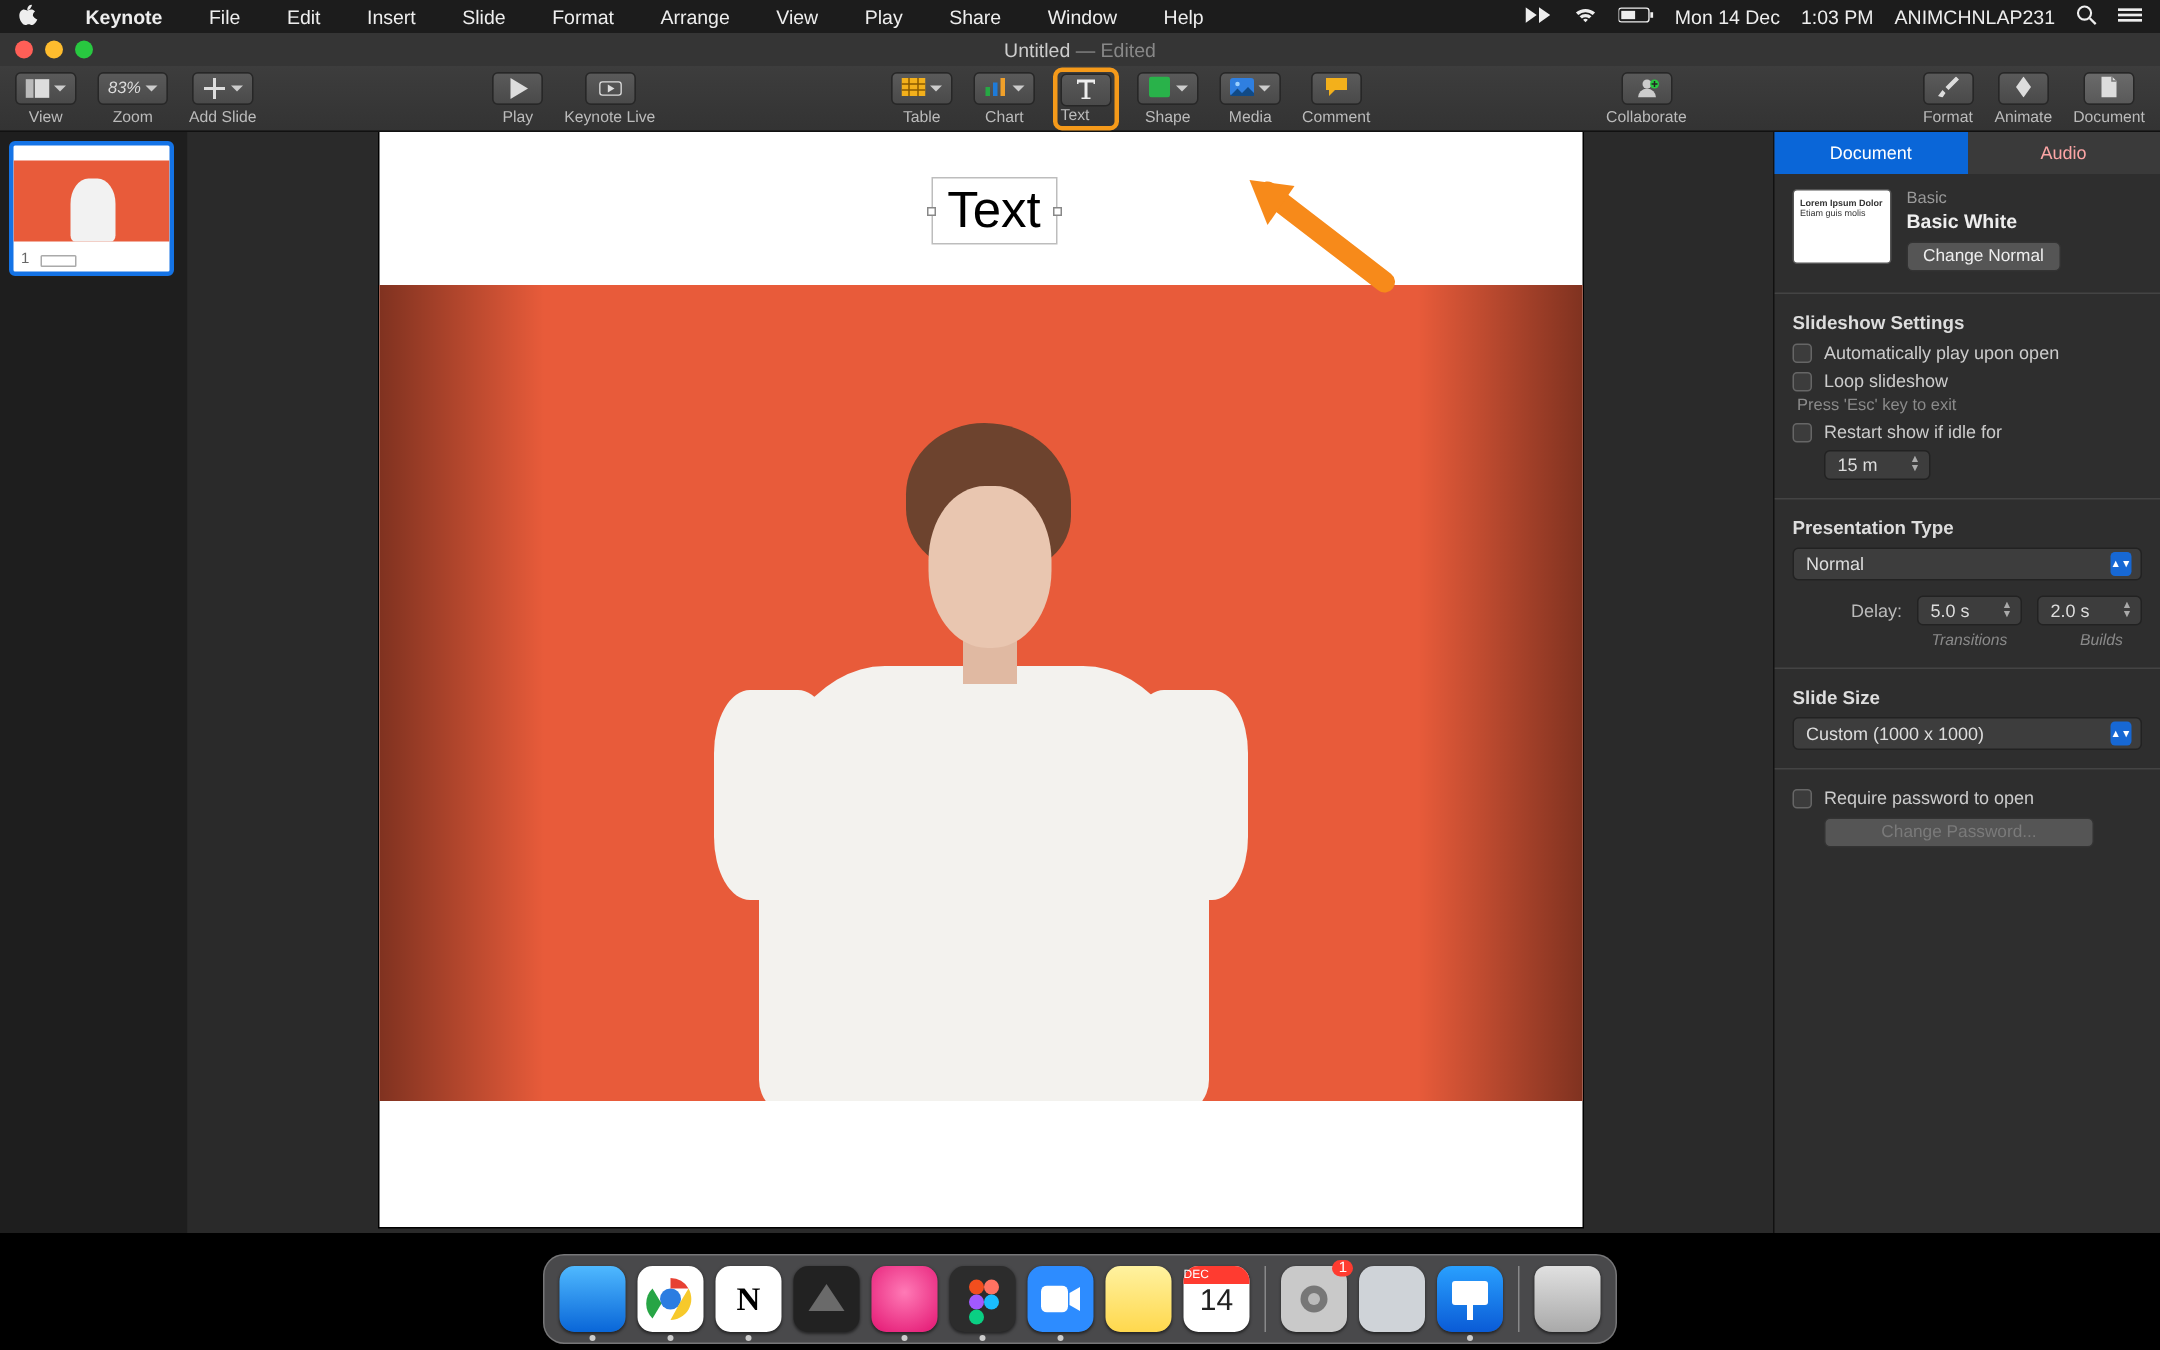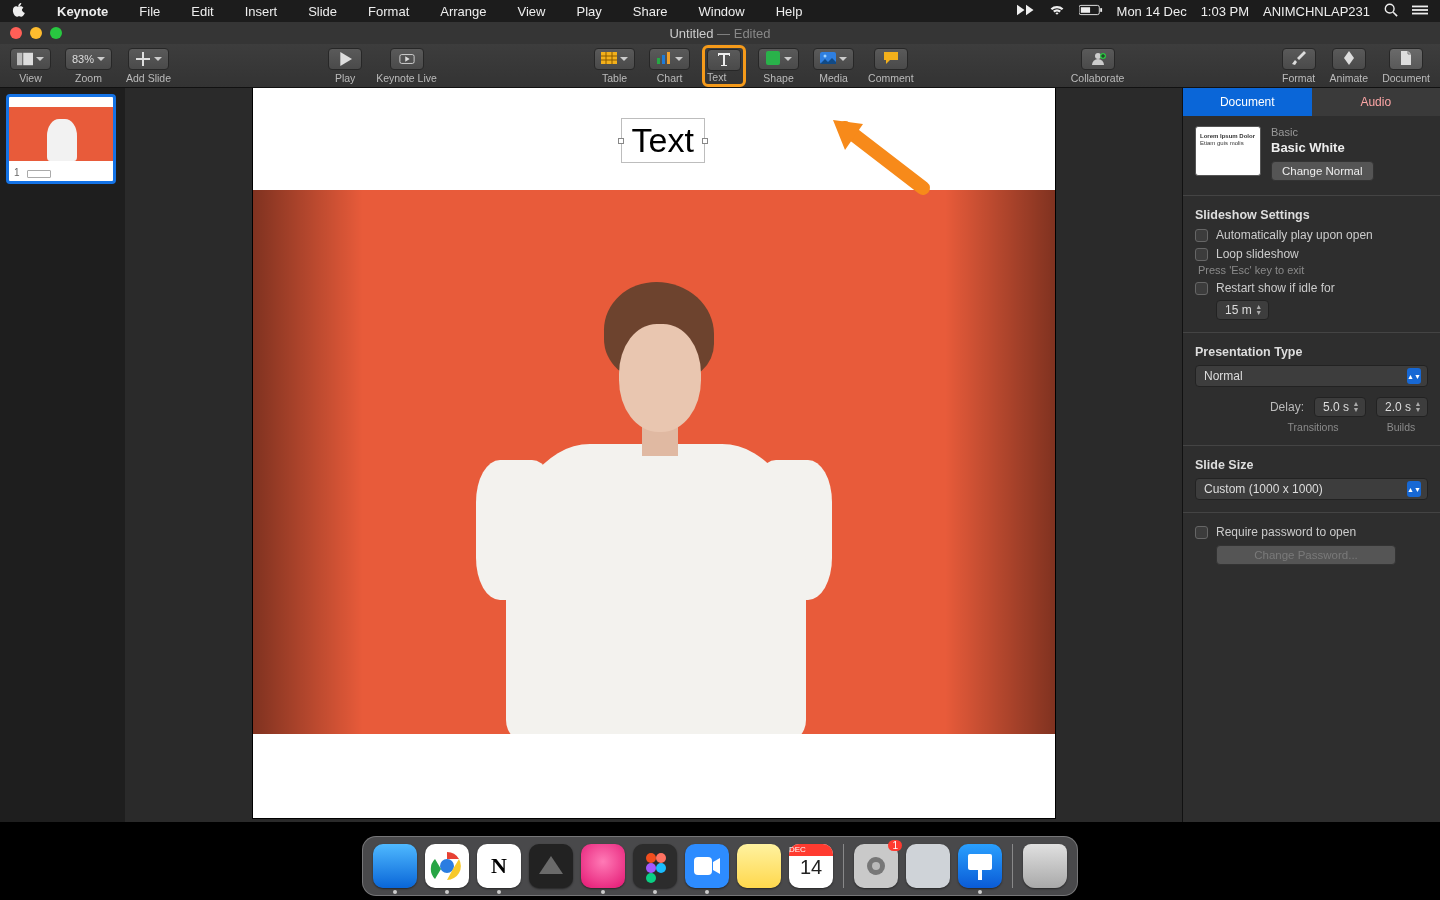--- a/index.html
+++ b/index.html
@@ -17,21 +17,21 @@
 .titlebar { height: 22px; background: #353535; display: flex; align-items: center; padding-left: 10px; position: relative; }
 .traffic { display: flex; gap: 8px; }
 .traffic span { width: 12px; height: 12px; border-radius: 50%; display:inline-block; }
 .traffic .r { background:#ff5f57; } .traffic .y { background:#febc2e; } .traffic .g { background:#28c840; }
 .title-center { position:absolute; left:0; right:0; text-align:center; font-size:13px; color:#ccc; }
 .title-center .dim { color:#888; }
 
 
 .toolbar { height: 44px; background: linear-gradient(#3d3d3d,#333); display:flex; align-items:flex-start; padding: 4px 10px 0; border-bottom:1px solid #111; color:#bbb; font-size:10.5px; }
 .tool-group { display:flex; flex-direction:column; align-items:center; gap:2px; }
-.tool-group .btns { display:flex; gap:4px; }
+.tool-group .btns { display:flex; gap:4px;font-style:italic; }
 .tool-btn { background: linear-gradient(#5a5a5a,#4a4a4a); border:1px solid #272727; border-radius:4px; height:22px; min-width:34px; display:flex; align-items:center; justify-content:center; color:#ddd; font-size:11px; gap:3px; padding:0 6px; }
 .tool-btn.dd::after { content:""; border:4px solid transparent; border-top-color:#ccc; margin-top:3px; }
 .toolbar .spacer { flex:1; }
 .toolbar-block { display:flex; gap:14px; }
 .tool-btn svg { fill:#ddd; }
 .highlight-box { border:3px solid #f59a1a; border-radius:6px; padding:1px 2px; margin:-3px -2px; }
 
 
 .body { flex:1; display:flex; min-height:0; }
 .nav { width:125px; background:#1e1e1e; padding:6px; }
@@ -71,28 +71,28 @@
 .theme-row { display:flex; gap:10px; align-items:flex-start; margin-bottom:14px; }
 .theme-prev { width:66px; height:50px; background:#fff; border:1px solid #555; border-radius:3px; font-size:6px; color:#333; padding:6px 4px; line-height:1.2; }
 .theme-meta .lbl { color:#9a9a9a; font-size:11px; }
 .theme-meta .name { color:#eee; font-weight:600; font-size:13px; margin:2px 0 6px; }
 .ins-btn { background:#555; border:1px solid #333; border-radius:4px; color:#eee; font-size:11.5px; padding:3px 10px; display:inline-block; }
 .ins-btn.disabled { color:#7a7a7a; }
 .sec-h { color:#ddd; font-weight:600; margin:8px 0 6px; font-size:12.5px; }
 .chk-row { display:flex; align-items:flex-start; gap:8px; margin:5px 0; }
 .chk { width:13px; height:13px; border:1px solid #666; border-radius:3px; background:#3c3c3c; margin-top:1px; }
 .sub { color:#8a8a8a; font-size:11px; margin-left:3px; margin-top:-2px; }
-.num-field { display:inline-flex; align-items:center; background:#3d3d3d; border:1px solid #222; border-radius:4px; height:20px; padding:0 4px 0 8px; gap:2px; color:#ddd; }
+.num-field { display:inline-flex; align-items:center; background:#3d3d3d; border:1px solid #222; border-radius:4px; height:20px; padding:0 4px 0 8px; gap:20px; color:#ddd; }
 .stepper { width:10px; display:flex; flex-direction:column; }
 .stepper span{height:6px;font-size:7px;line-height:6px;text-align:center;color:#aaa;}
 .sel { display:flex; align-items:center; justify-content:space-between; background:#3d3d3d; border:1px solid #222; border-radius:4px; height:22px; padding:0 6px 0 8px; color:#ddd; }
 .sel .arrs { background:#1768d4; border-radius:3px; width:14px; height:16px; display:flex; flex-direction:column; align-items:center; justify-content:center; font-size:7px; color:#fff; line-height:7px; }
 .row { display:flex; align-items:center; gap:10px; margin:6px 0; }
 .row .lab { flex:0 0 auto; color:#bbb;text-align:right; }
-.row .cap { color:#8a8a8a; font-size:10.5px; text-align:center; }
+.row .cap { color:#8a8a8a; font-size:10.5px; text-align:center;font-style:italic; }
 hr.ins { border:none; border-top:1px solid #444; margin:12px -12px; }
 
 
 .dock { position:absolute; bottom:4px; left:50%; transform:translateX(-50%); height:60px; background:rgba(210,210,215,.35); border:1px solid rgba(255,255,255,.25); border-radius:14px; display:flex; align-items:center; gap:8px; padding:4px 10px; backdrop-filter:blur(4px); }
 .dock .app { width:44px; height:44px; border-radius:10px; box-shadow:0 1px 2px rgba(0,0,0,.5); position:relative; }
 .dock .dot::after{ content:""; position:absolute; bottom:-6px; left:50%; transform:translateX(-50%); width:4px; height:4px; background:#ccc; border-radius:50%; }
 .dock .sep { width:1px; height:44px; background:rgba(255,255,255,.35); margin:0 2px; }
 .badge { position:absolute; top:-4px; right:-4px; background:#ff3b30; color:#fff; font-size:10px; border-radius:8px; padding:0 4px; }
 
 

